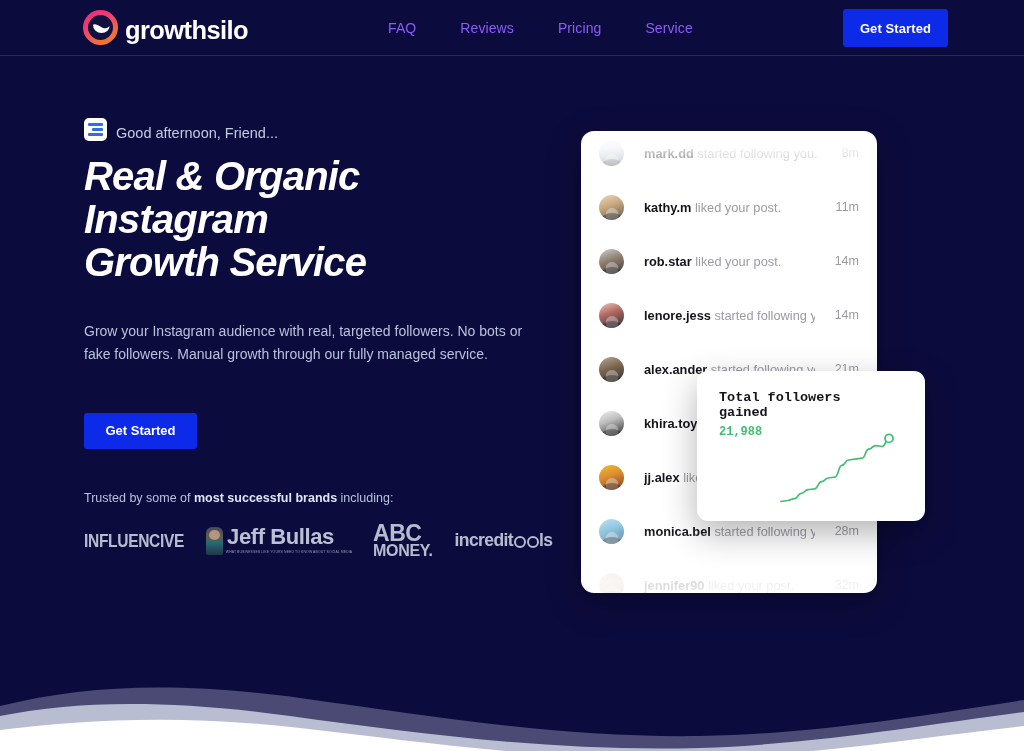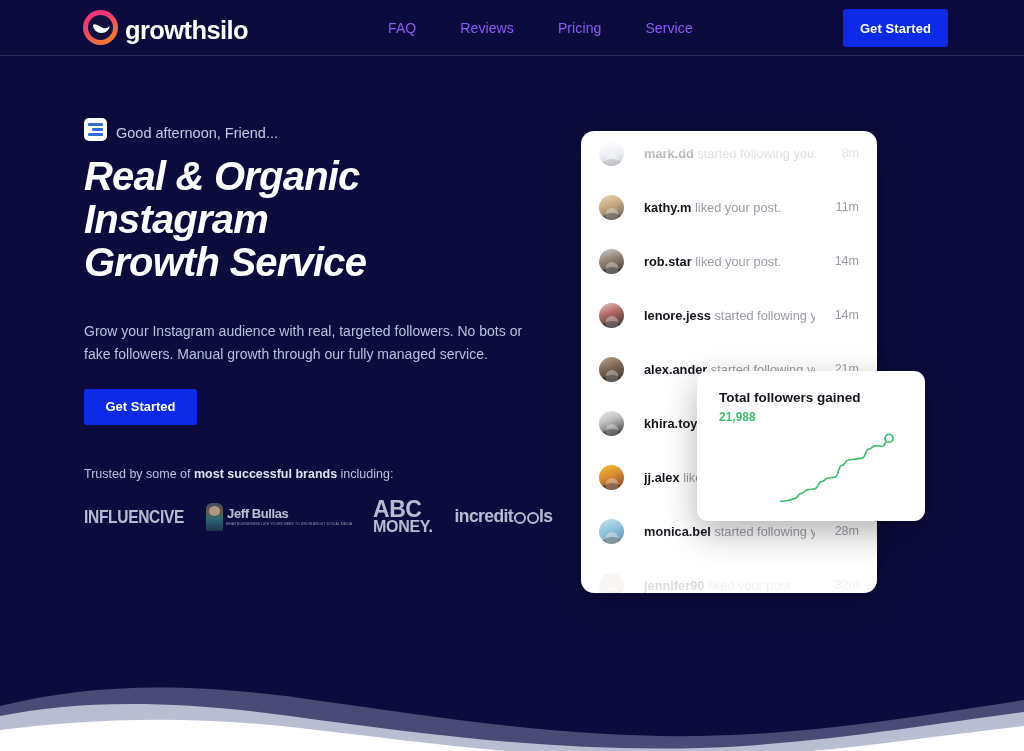--- a/index.html
+++ b/index.html
@@ -146,21 +146,21 @@
     letter-spacing: -0.8px;
     margin-bottom: 37px;
     font-style: italic;
   }
 
   .subcopy {
     color: #b9c2dd;
     font-size: 14px;
     line-height: 1.62;
     width: 440px;
-    margin-bottom: 23px;
+    margin-bottom: 47px;
   }
 
   .hero-cta {
     width: 113px;
     height: 36px;
     background: #0d2ae8;
     border: none;
     border-radius: 3px;
     color: #ffffff;
     font-size: 13px;
@@ -212,21 +212,21 @@
     border-radius:50%;
     background:#d9b48c;
   }
   .bullas-text {
     display: flex;
     flex-direction: column;
     line-height: 1;
   }
   .bullas-main {
     color: #e3e8f4;
-    font-size: 13px;
+    font-size: 22px;
     font-weight: bold;
     letter-spacing: -0.4px;
   }
   .bullas-sub {
     color: #aab3cb;
     font-size: 3.4px;
     letter-spacing: 0.1px;
     margin-top: 3px;
     transform: scaleX(1.02);
     white-space: nowrap;
@@ -337,20 +337,21 @@
     position: absolute;
     left: 697px;
     top: 371px;
     width: 228px;
     height: 150px;
     background: #ffffff;
     border-radius: 11px;
     box-shadow: 0 12px 34px rgba(0,0,0,0.30);
     padding: 19px 38px 0 22px;
     overflow: hidden;
+    font-family: Liberation Mono, monospace;
   }
   .stats-title {
     color: #15151d;
     font-size: 13.5px;
     font-weight: bold;
     margin-bottom: 5px;
   }
   .stats-value {
     color: #3fbf72;
     font-size: 12px;

